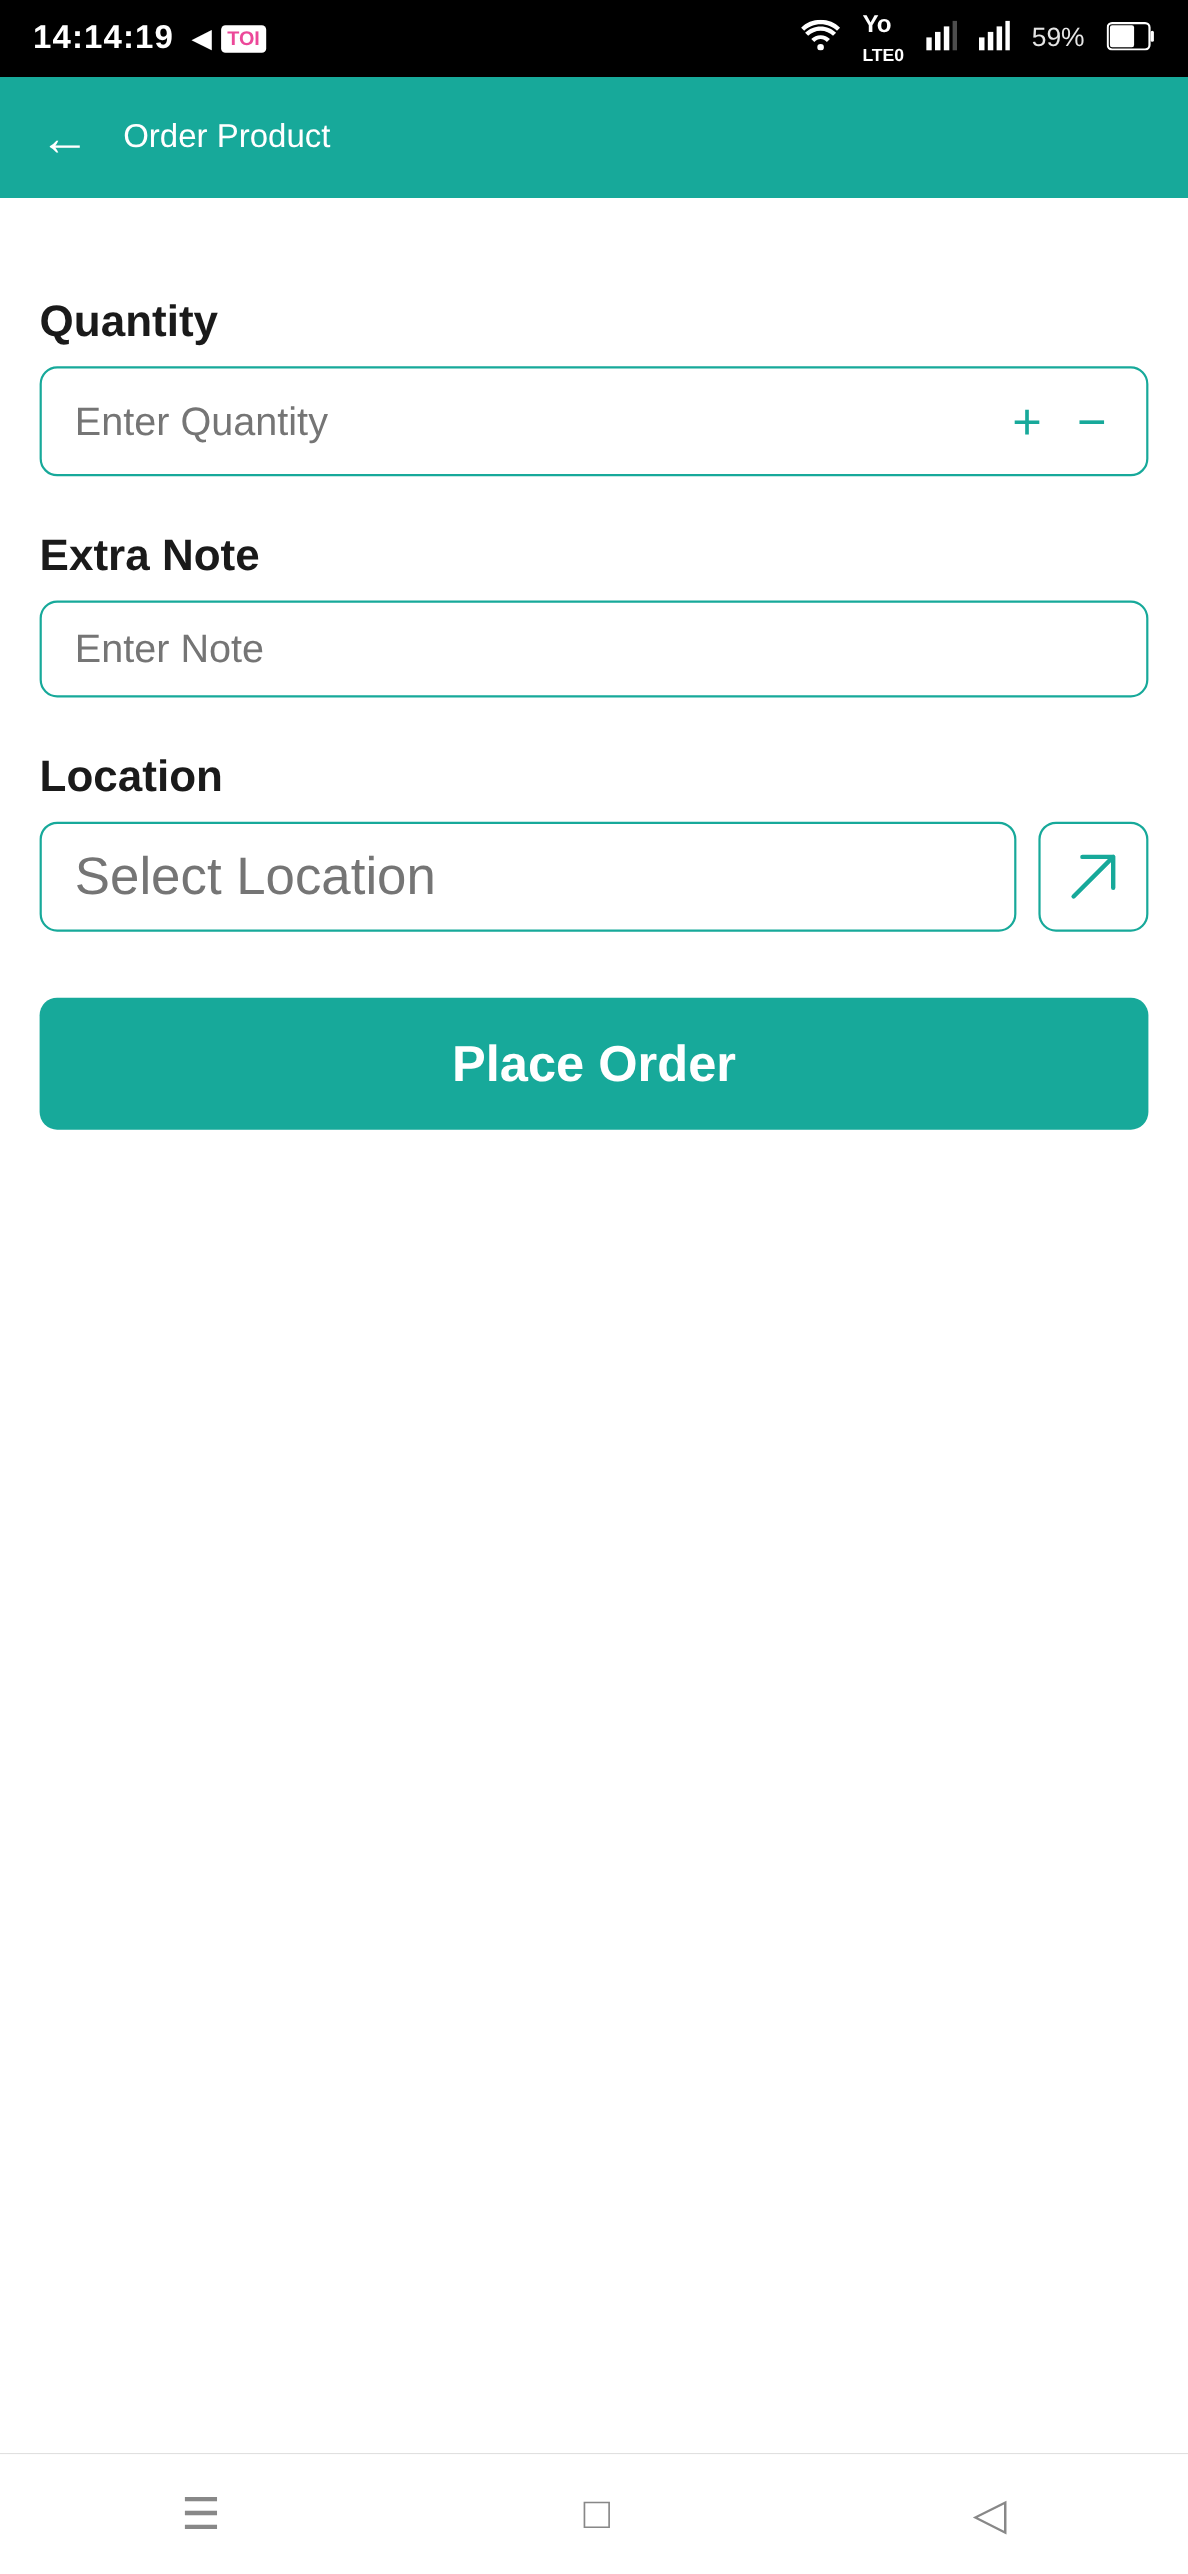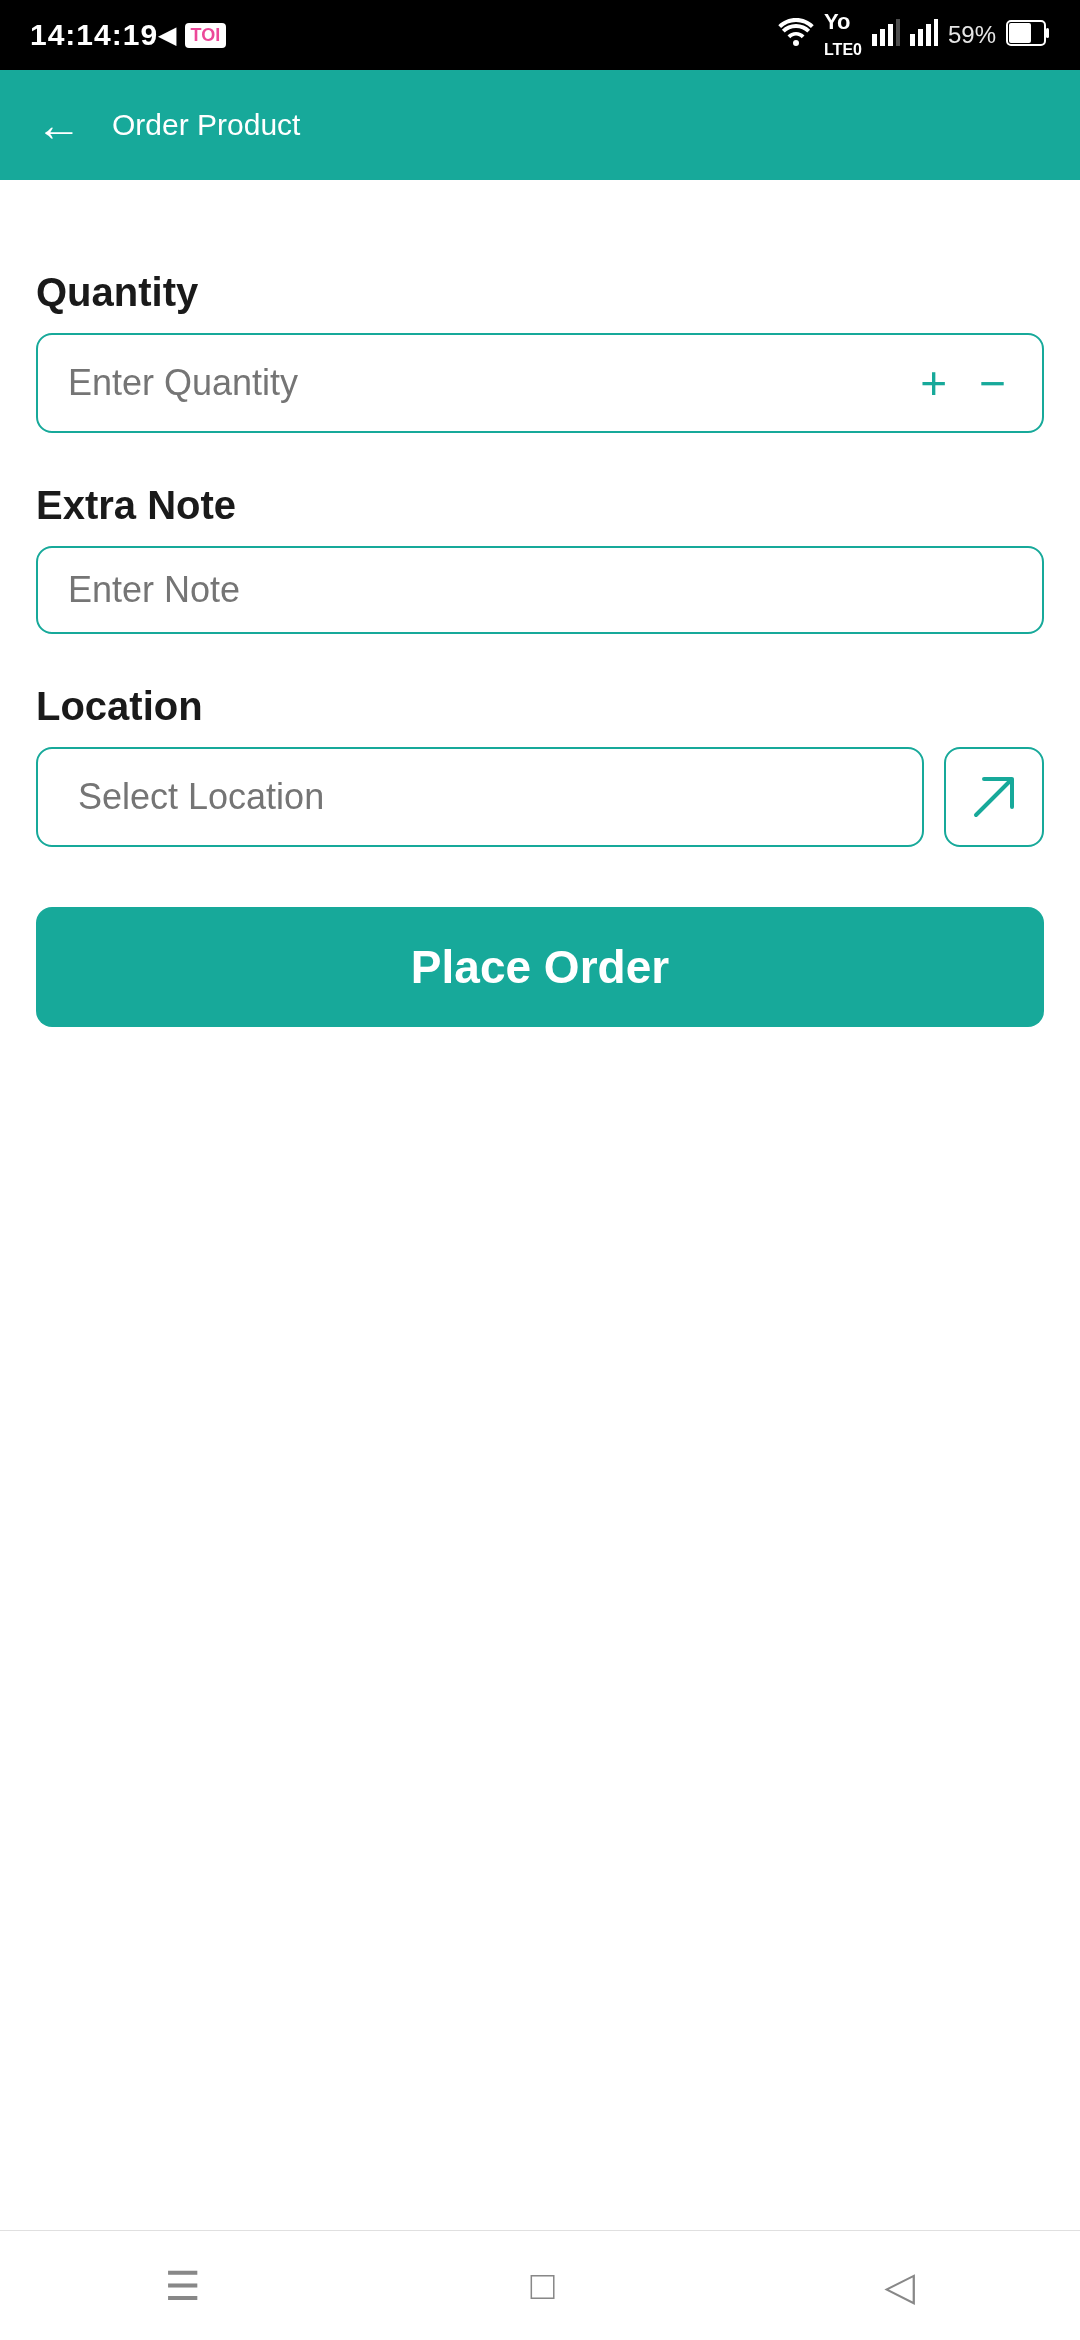--- a/index.html
+++ b/index.html
@@ -26,21 +26,21 @@
       display: flex;
       align-items: center;
       justify-content: space-between;
       padding: 0 30px;
       flex-shrink: 0;
     }
 
     .status-bar-left {
       display: flex;
       align-items: center;
-      gap: 0;
+      gap: 16px;
     }
 
     .status-time {
       color: #ffffff;
       font-size: 30px;
       font-weight: 600;
       letter-spacing: 1px;
     }
 
     .status-icons-left {
@@ -59,21 +59,21 @@
       color: #ec4899;
       font-size: 18px;
       font-weight: 700;
       padding: 2px 6px;
       border-radius: 4px;
     }
 
     .status-icons-right {
       display: flex;
       align-items: center;
-      gap: 10px;
+      gap: 20px;
     }
 
     .status-icon {
       color: #ffffff;
       font-size: 26px;
     }
 
     .battery-text {
       color: #e5e5e5;
       font-size: 24px;
@@ -200,23 +200,23 @@
       border-radius: 16px;
       height: 100px;
       display: flex;
       align-items: center;
     }
 
     .location-input {
       flex: 1;
       border: none;
       outline: none;
-      font-size: 36px;
+      font-size: 48px;
       color: #ec4899;
-      padding: 0 40px;
+      padding: 0 30px;
       background: transparent;
       height: 100%;
     }
 
     .location-btn {
       width: 100px;
       height: 100px;
       border: 2.5px solid #17a99a;
       border-radius: 16px;
       background: #ffffff;

